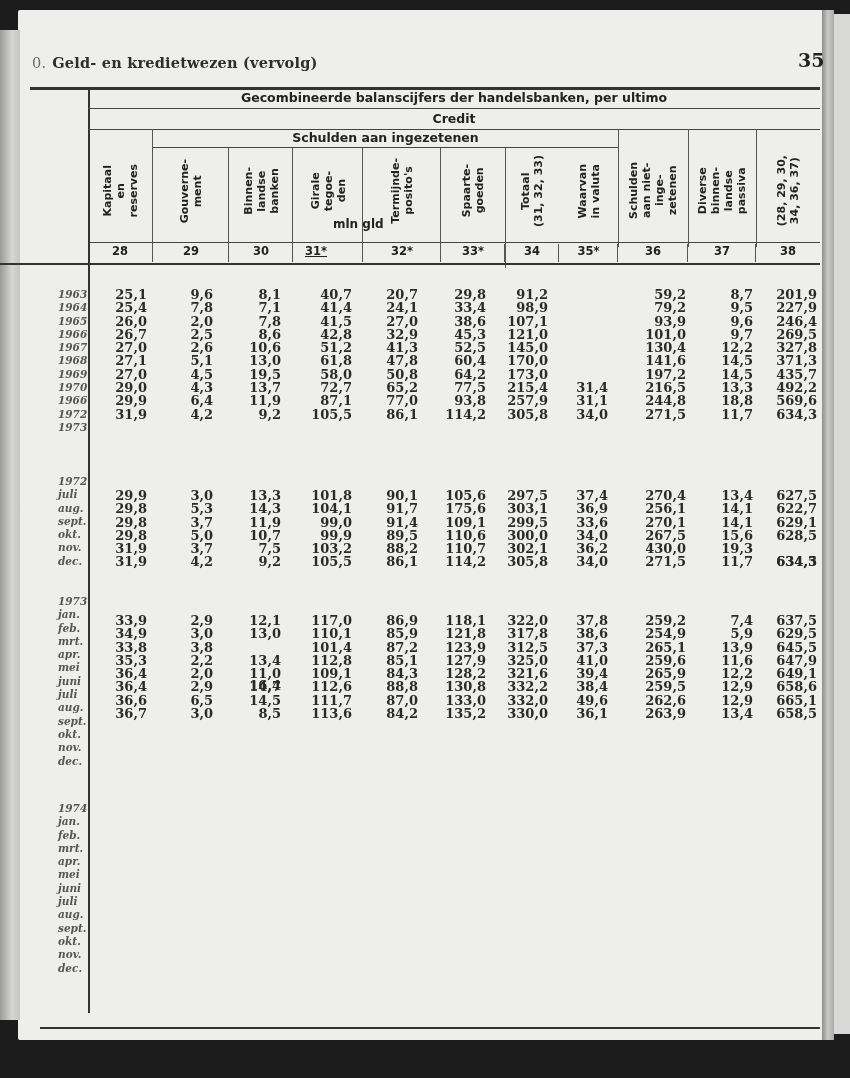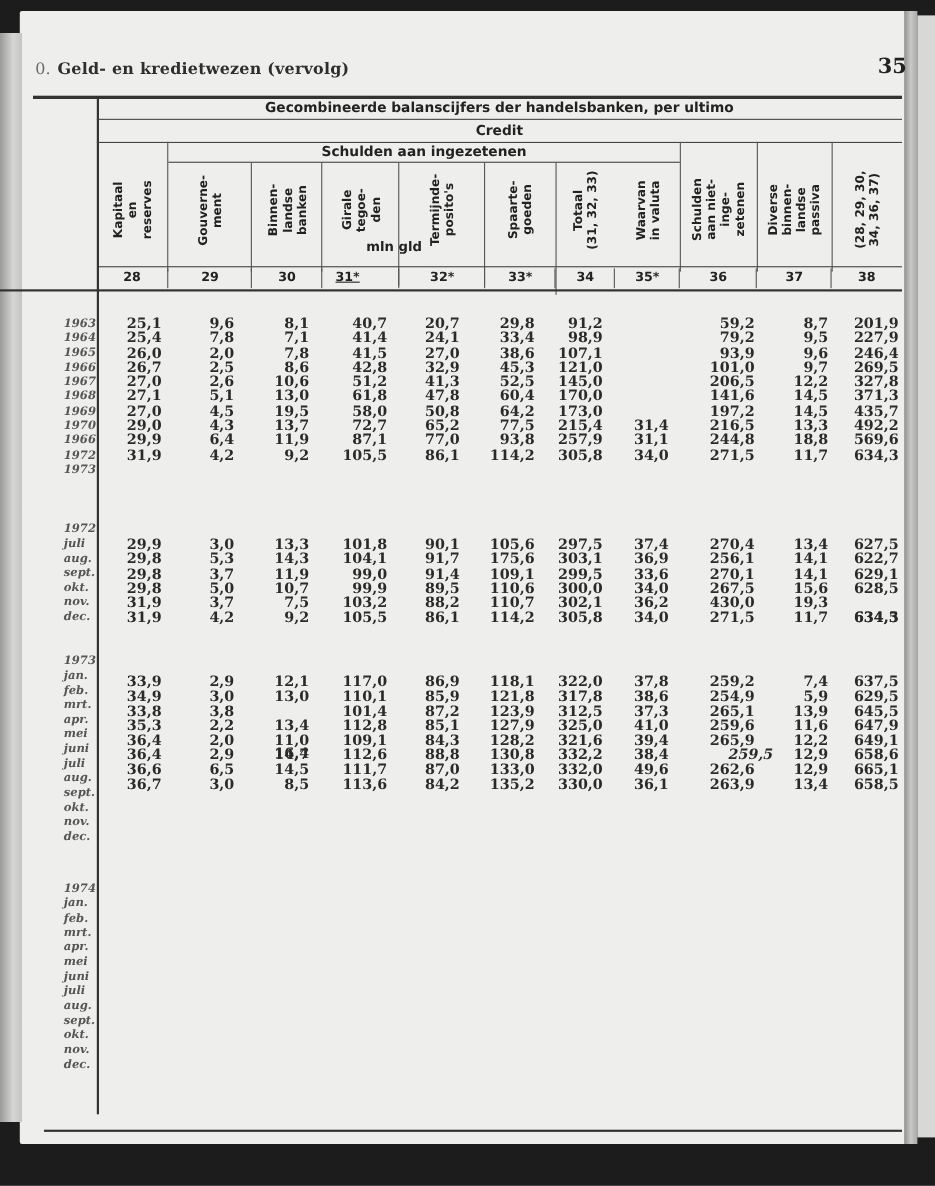--- a/index.html
+++ b/index.html
@@ -295,21 +295,21 @@
     </div>
     <div class="row">
       <span class="cell" style="right: 673px;">27,0</span>
       <span class="cell" style="right: 607px;">2,6</span>
       <span class="cell" style="right: 539px;">10,6</span>
       <span class="cell" style="right: 468px;">51,2</span>
       <span class="cell" style="right: 402px;">41,3</span>
       <span class="cell" style="right: 334px;">52,5</span>
       <span class="cell" style="right: 272px;">145,0</span>
       <span class="cell" style="right: 212px;"></span>
-      <span class="cell" style="right: 134px;">206,5</span>
+      <span class="cell" style="right: 134px;">130,4</span>
       <span class="cell" style="right: 67px;">12,2</span>
       <span class="cell" style="right: 3px;">327,8</span>
     </div>
     <div class="row">
       <span class="cell" style="right: 673px;">27,1</span>
       <span class="cell" style="right: 607px;">5,1</span>
       <span class="cell" style="right: 539px;">13,0</span>
       <span class="cell" style="right: 468px;">61,8</span>
       <span class="cell" style="right: 402px;">47,8</span>
       <span class="cell" style="right: 334px;">60,4</span>
@@ -520,21 +520,21 @@
     </div>
     <div class="row">
       <span class="cell" style="right: 673px;">36,4</span>
       <span class="cell" style="right: 607px;">2,9</span>
       <span class="cell" style="right: 539px;">14,7</span>
       <span class="cell" style="right: 468px;">112,6</span>
       <span class="cell" style="right: 402px;">88,8</span>
       <span class="cell" style="right: 334px;">130,8</span>
       <span class="cell" style="right: 272px;">332,2</span>
       <span class="cell" style="right: 212px;">38,4</span>
-      <span class="cell" style="right: 117px; font-style: italic;">259,5</span>
+      <span class="cell" style="right: 134px;">259,5</span>
       <span class="cell" style="right: 67px;">12,9</span>
       <span class="cell" style="right: 3px;">658,6</span>
     </div>
     <div class="row">
       <span class="cell" style="right: 673px;">36,6</span>
       <span class="cell" style="right: 607px;">6,5</span>
       <span class="cell" style="right: 539px;">14,5</span>
       <span class="cell" style="right: 468px;">111,7</span>
       <span class="cell" style="right: 402px;">87,0</span>
       <span class="cell" style="right: 334px;">133,0</span>

